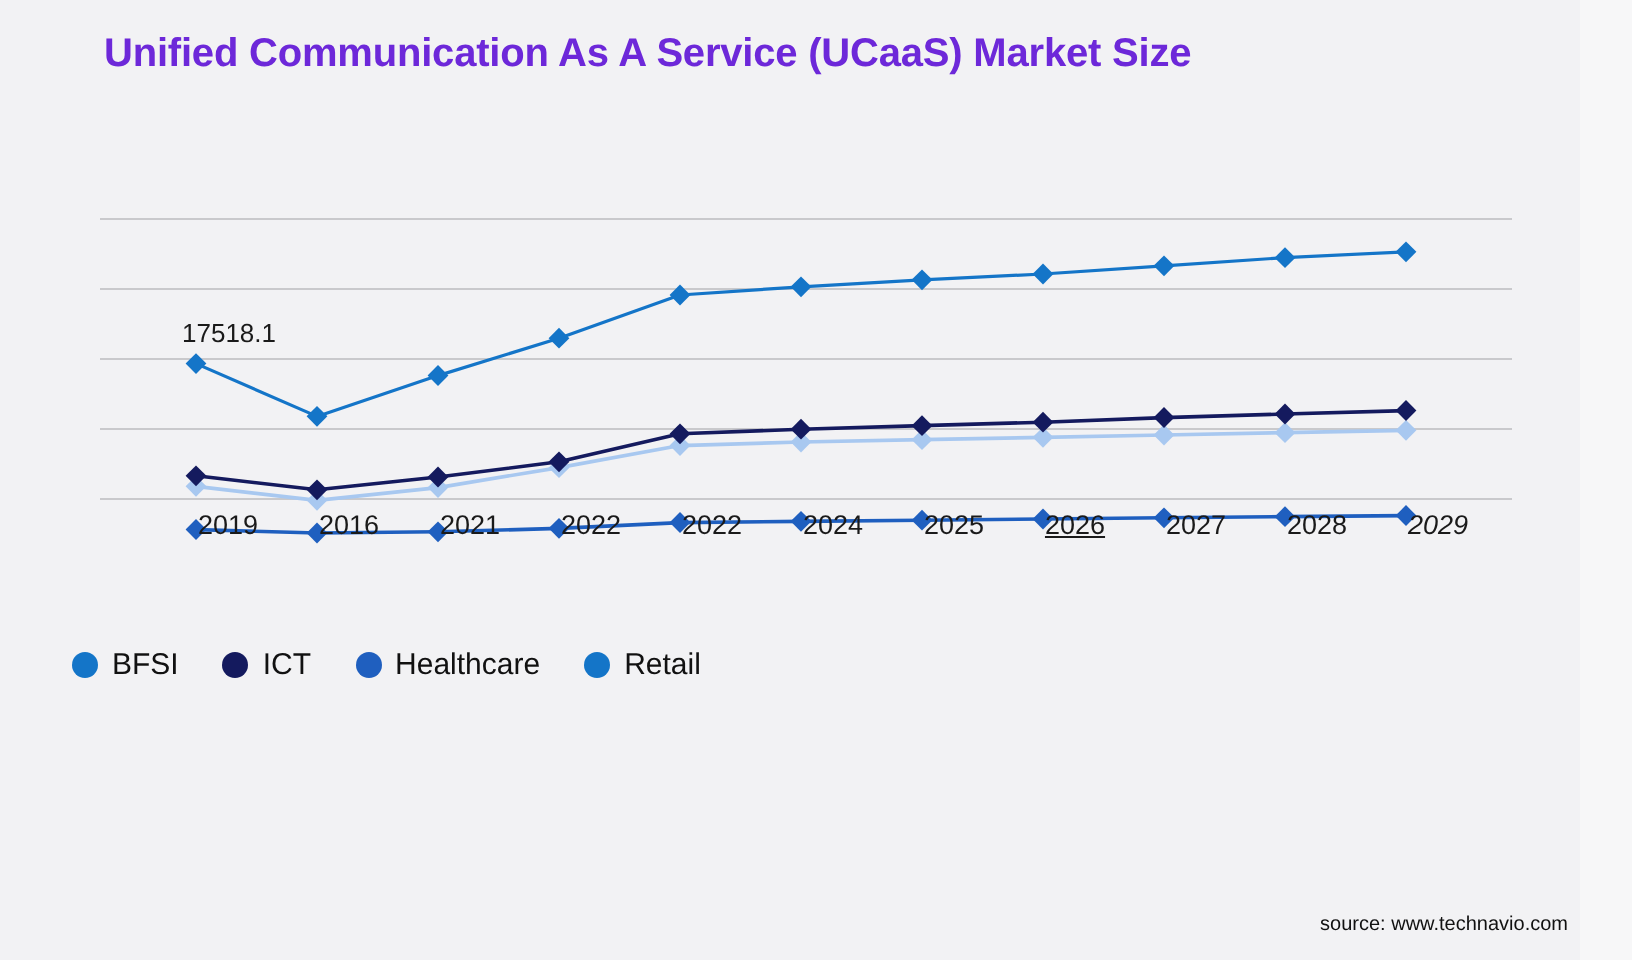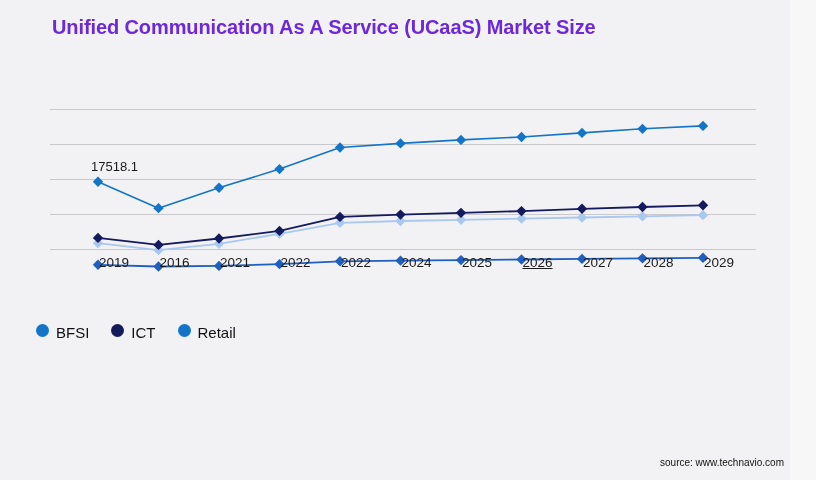--- a/index.html
+++ b/index.html
@@ -38,21 +38,21 @@
   #datalabel{
     position:absolute;
     font-size:13px;color:#1a1a1a;white-space:nowrap;
   }
 
   #legend{
     position:absolute;left:36px;top:324px;
     display:flex;align-items:center;gap:0px;
   }
   .legend-item{
-    display:flex;margin-right:22px;
+    display:flex;align-items:center;margin-right:22px;
   }
   .legend-dot{
     width:13px;height:13px;border-radius:50%;
     margin-right:7px;display:inline-block;flex:0 0 auto;
   }
   .legend-label{
     font-size:15px;color:#111;white-space:nowrap;
   }
 
   #source{
@@ -138,31 +138,35 @@
     <div class="xtick" style="left: 98px;">2019</div>
     <div class="xtick" style="left: 158.5px;">2016</div>
     <div class="xtick" style="left: 219px;">2021</div>
     <div class="xtick" style="left: 279.5px;">2022</div>
     <div class="xtick" style="left: 340px;">2022</div>
     <div class="xtick" style="left: 400.5px;">2024</div>
     <div class="xtick" style="left: 461px;">2025</div>
     <div class="xtick" style="left: 521.5px; text-decoration: underline;">2026</div>
     <div class="xtick" style="left: 582px;">2027</div>
     <div class="xtick" style="left: 642.5px;">2028</div>
-    <div class="xtick" style="left: 703px;">2029</div>
+    <div class="xtick" style="left: 703px; font-style: italic;">2029</div>
   </div>
 
 <div id="legend">
     <div class="legend-item">
       <span class="legend-dot" style="background: rgb(20, 117, 200);"></span>
       <span class="legend-label">BFSI</span>
     </div>
     <div class="legend-item">
       <span class="legend-dot" style="background: rgb(20, 26, 94);"></span>
       <span class="legend-label">ICT</span>
     </div>
     <div class="legend-item">
+      <span class="legend-dot" style="background: rgb(31, 95, 191);"></span>
+      <span class="legend-label">Healthcare</span>
+    </div>
+    <div class="legend-item">
       <span class="legend-dot" style="background: rgb(20, 117, 200);"></span>
       <span class="legend-label">Retail</span>
     </div>
   </div>
 
 <div id="source">source: www.technavio.com</div>
 
 </body></html>

